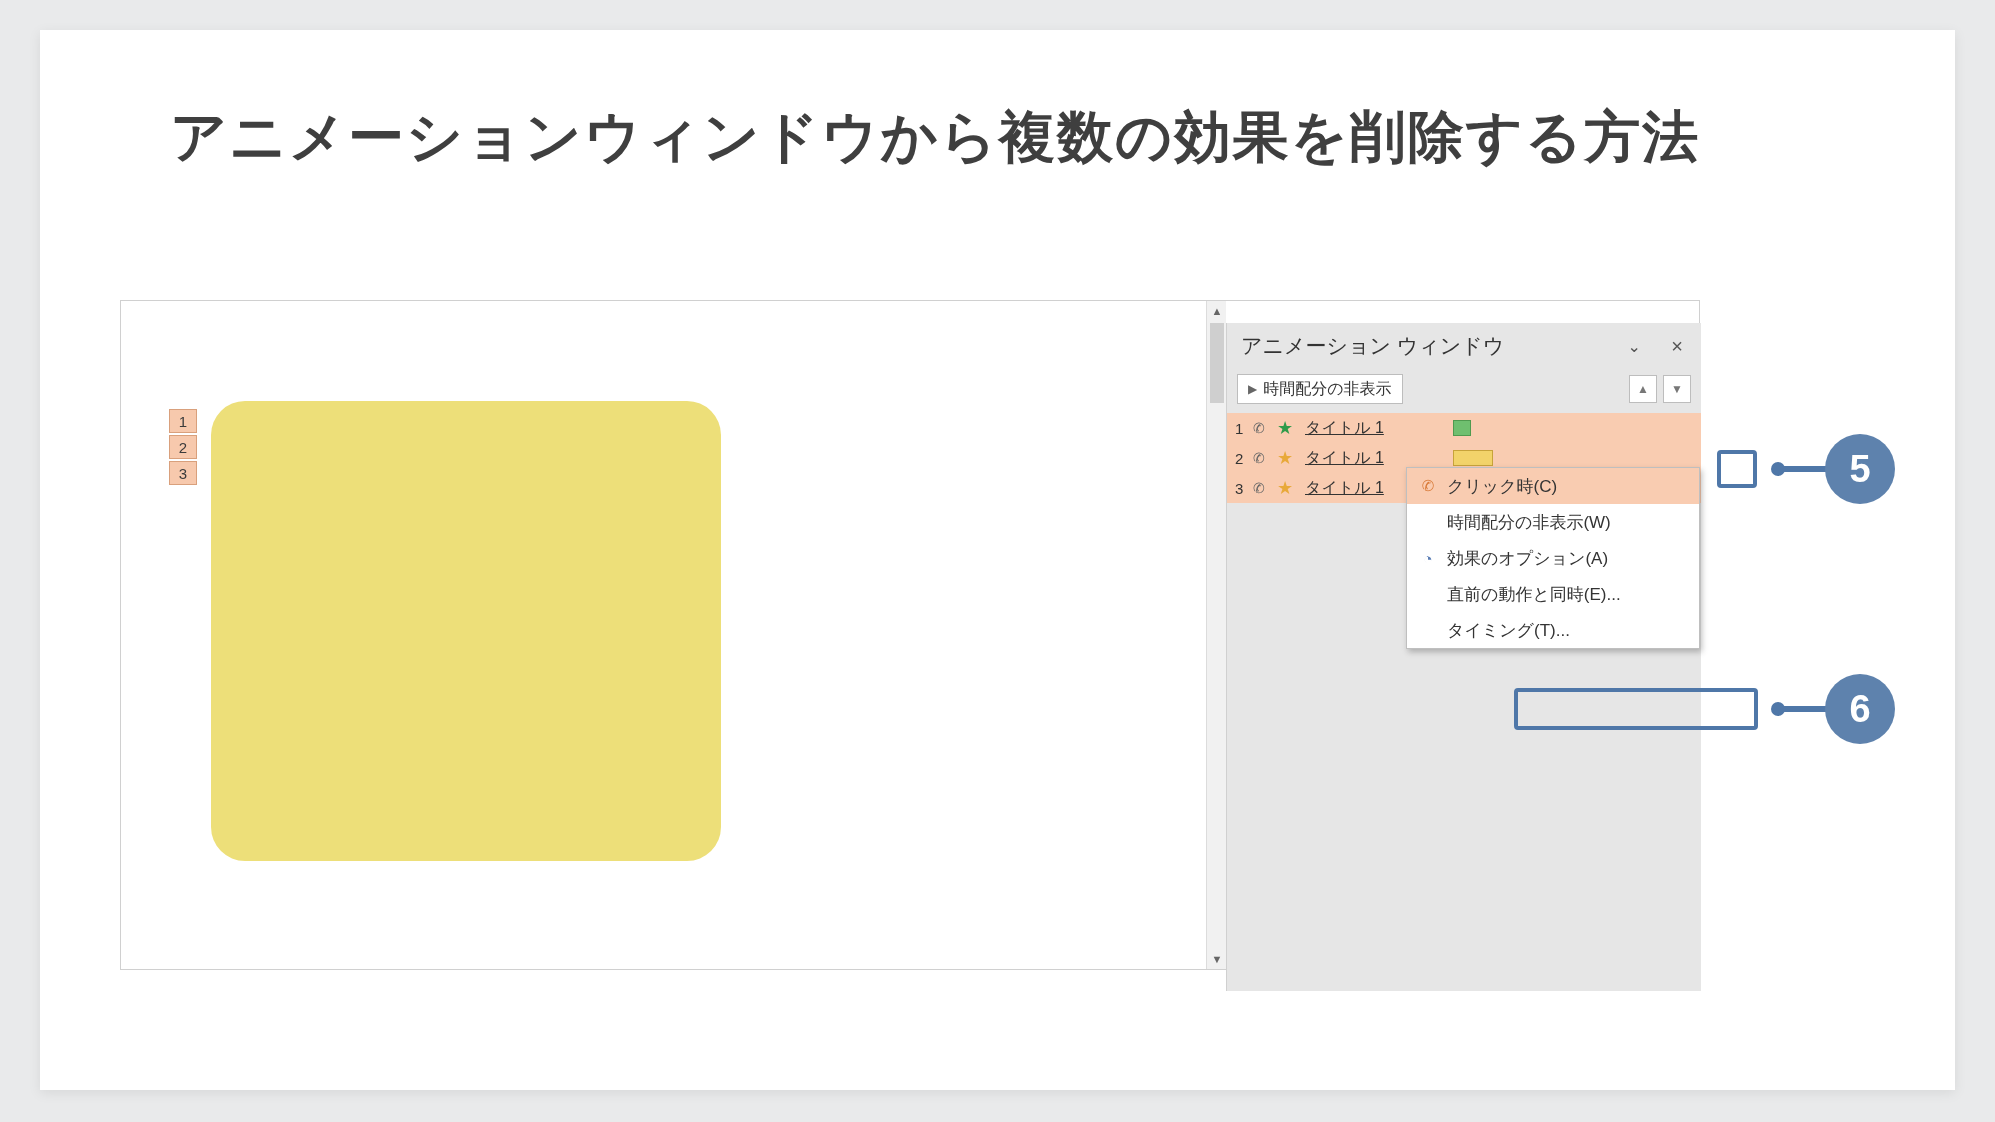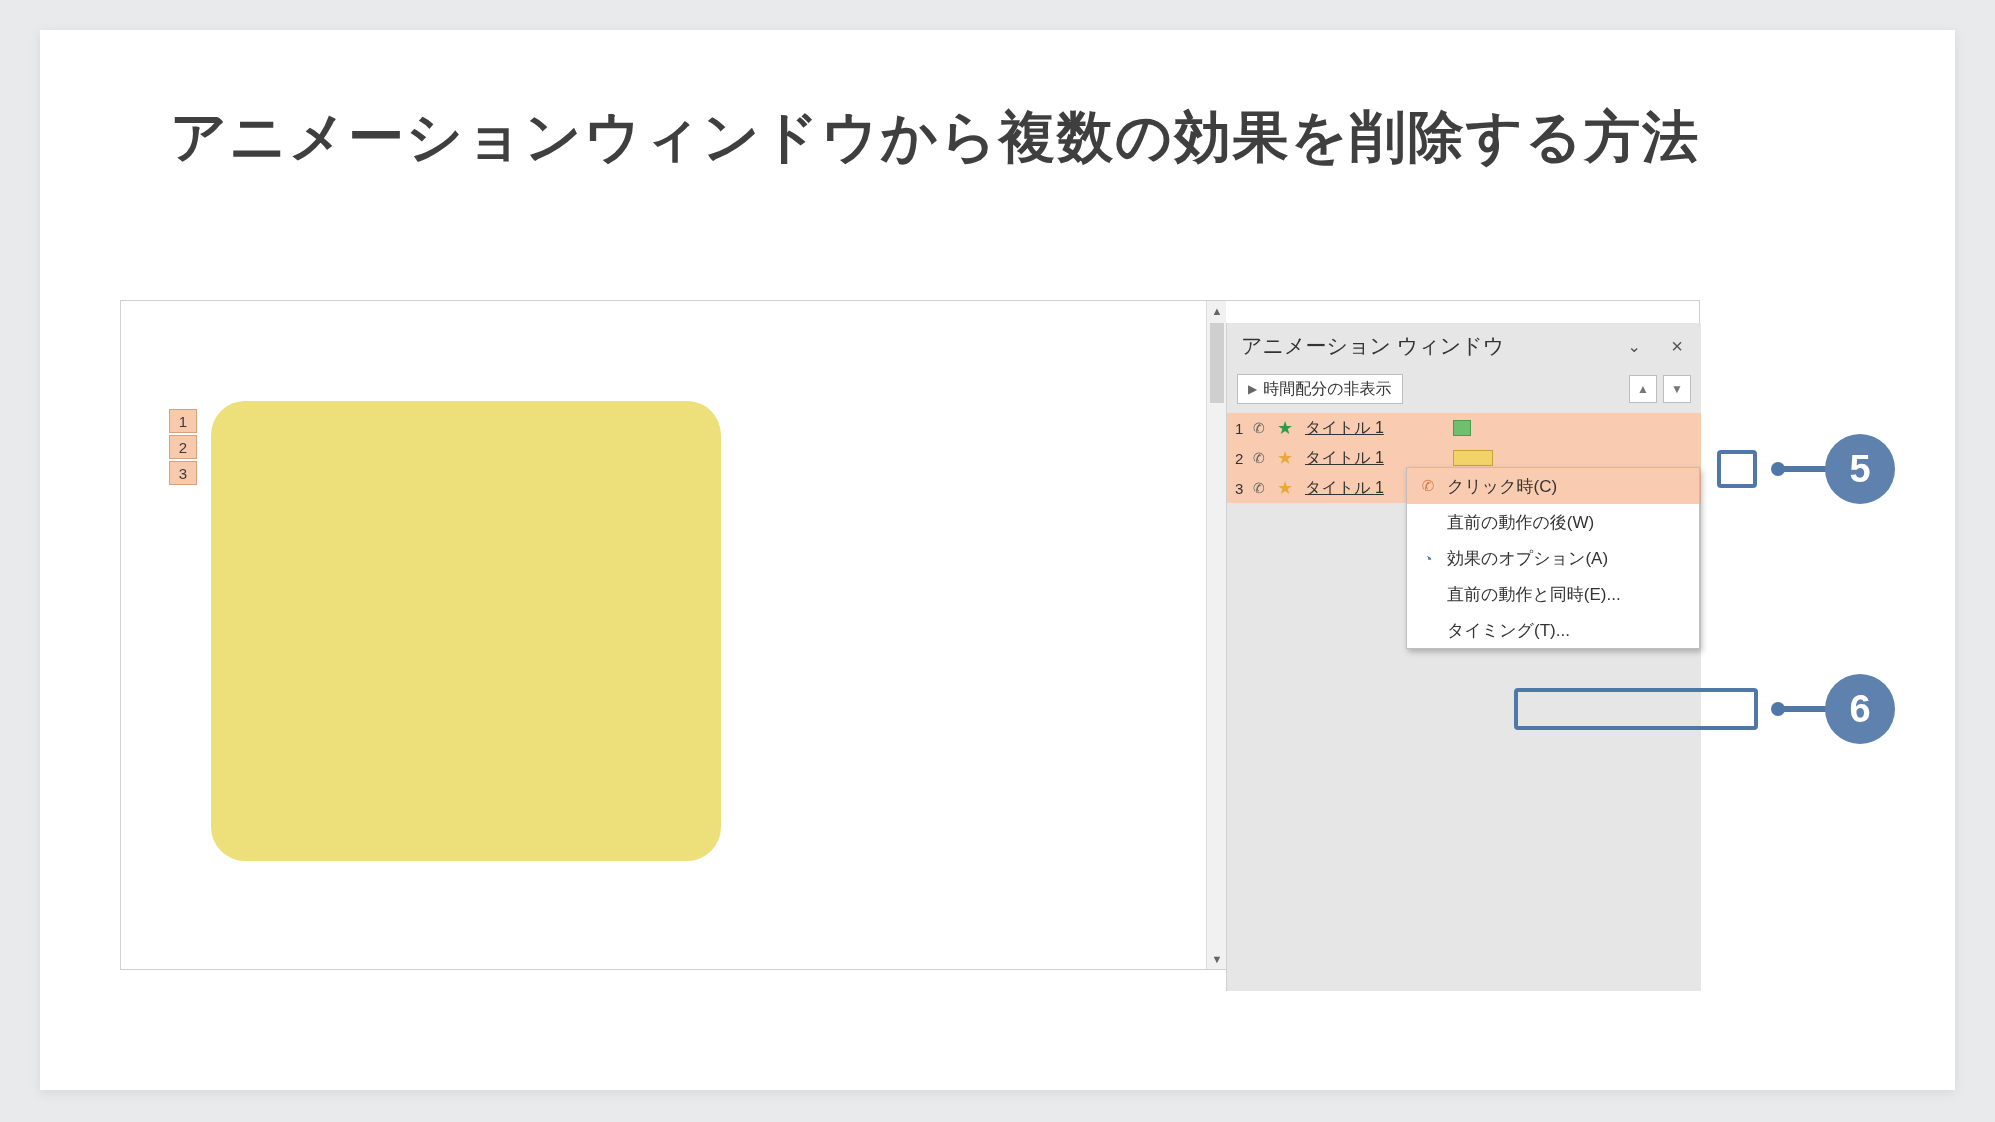--- a/index.html
+++ b/index.html
@@ -291,21 +291,21 @@
         </div>
       </div>
     </div>
 
     <div class="ctx-menu">
       <div class="ctx-item hl">
         <span class="pre-icon">✆</span>
         <span>クリック時(C)</span>
       </div>
       <div class="ctx-item">
-        <span>直前の動作の後(W)</span>
+        <span>時間配分の非表示(W)</span>
       </div>
       <div class="ctx-item">
         <span class="pre-icon clock">◔</span>
         <span>効果のオプション(A)</span>
       </div>
       <div class="ctx-item">
         <span>直前の動作と同時(E)...</span>
       </div>
       <div class="ctx-item">
         <span>タイミング(T)...</span>

